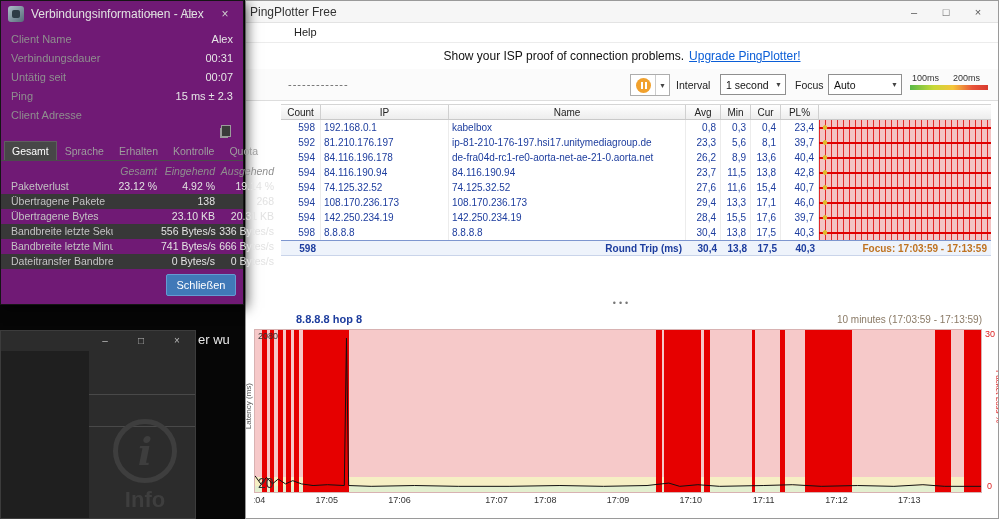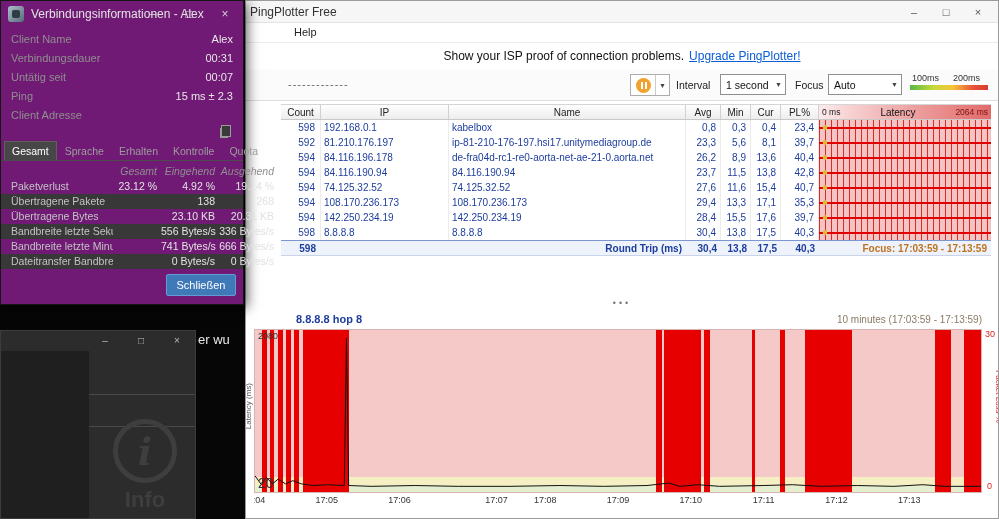--- a/index.html
+++ b/index.html
@@ -186,25 +186,20 @@
 
     <div class="pp-table">
       <div class="pp-thead grid8">
         <span>Count</span>
         <span>IP</span>
         <span>Name</span>
         <span>Avg</span>
         <span>Min</span>
         <span>Cur</span>
         <span>PL%</span>
-        <span class="lat-head">
-          <span class="mn">0 ms</span>
-          <span class="ttl">Latency</span>
-          <span class="mx">2064 ms</span>
-        </span>
       </div>
       <div>
 
       <div class="pp-row grid8">
           <span class="c-count">598</span>
           <span class="c-ip">192.168.0.1</span>
           <span class="c-name">kabelbox</span>
           <span class="c-num">0,8</span>
           <span class="c-num">0,3</span>
           <span class="c-num">0,4</span>
@@ -251,21 +246,21 @@
           <span class="c-num">40,7</span>
           <span class="lat-cell"></span>
         </div>
           <div class="pp-row grid8">
           <span class="c-count">594</span>
           <span class="c-ip">108.170.236.173</span>
           <span class="c-name">108.170.236.173</span>
           <span class="c-num">29,4</span>
           <span class="c-num">13,3</span>
           <span class="c-num">17,1</span>
-          <span class="c-num">35,3</span>
+          <span class="c-num">46,0</span>
           <span class="lat-cell"></span>
         </div>
           <div class="pp-row grid8">
           <span class="c-count">594</span>
           <span class="c-ip">142.250.234.19</span>
           <span class="c-name">142.250.234.19</span>
           <span class="c-num">28,4</span>
           <span class="c-num">15,5</span>
           <span class="c-num">17,6</span>
           <span class="c-num">39,7</span>

